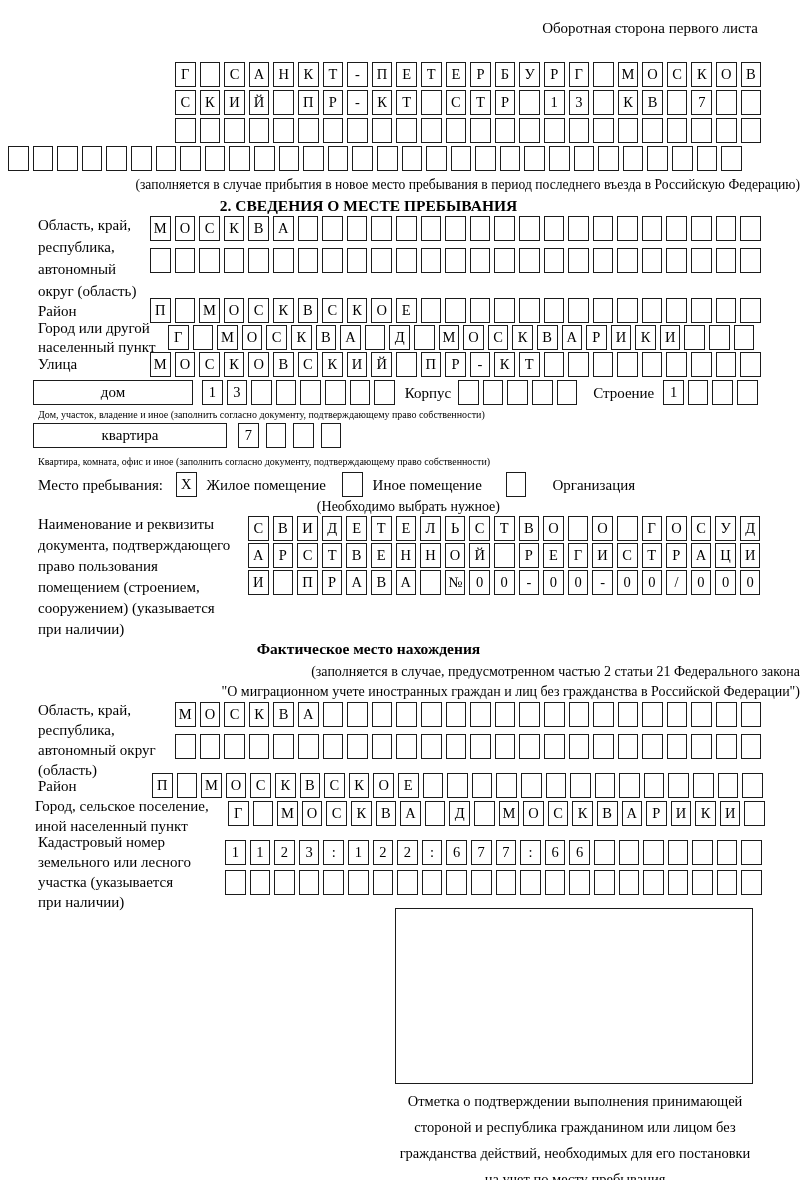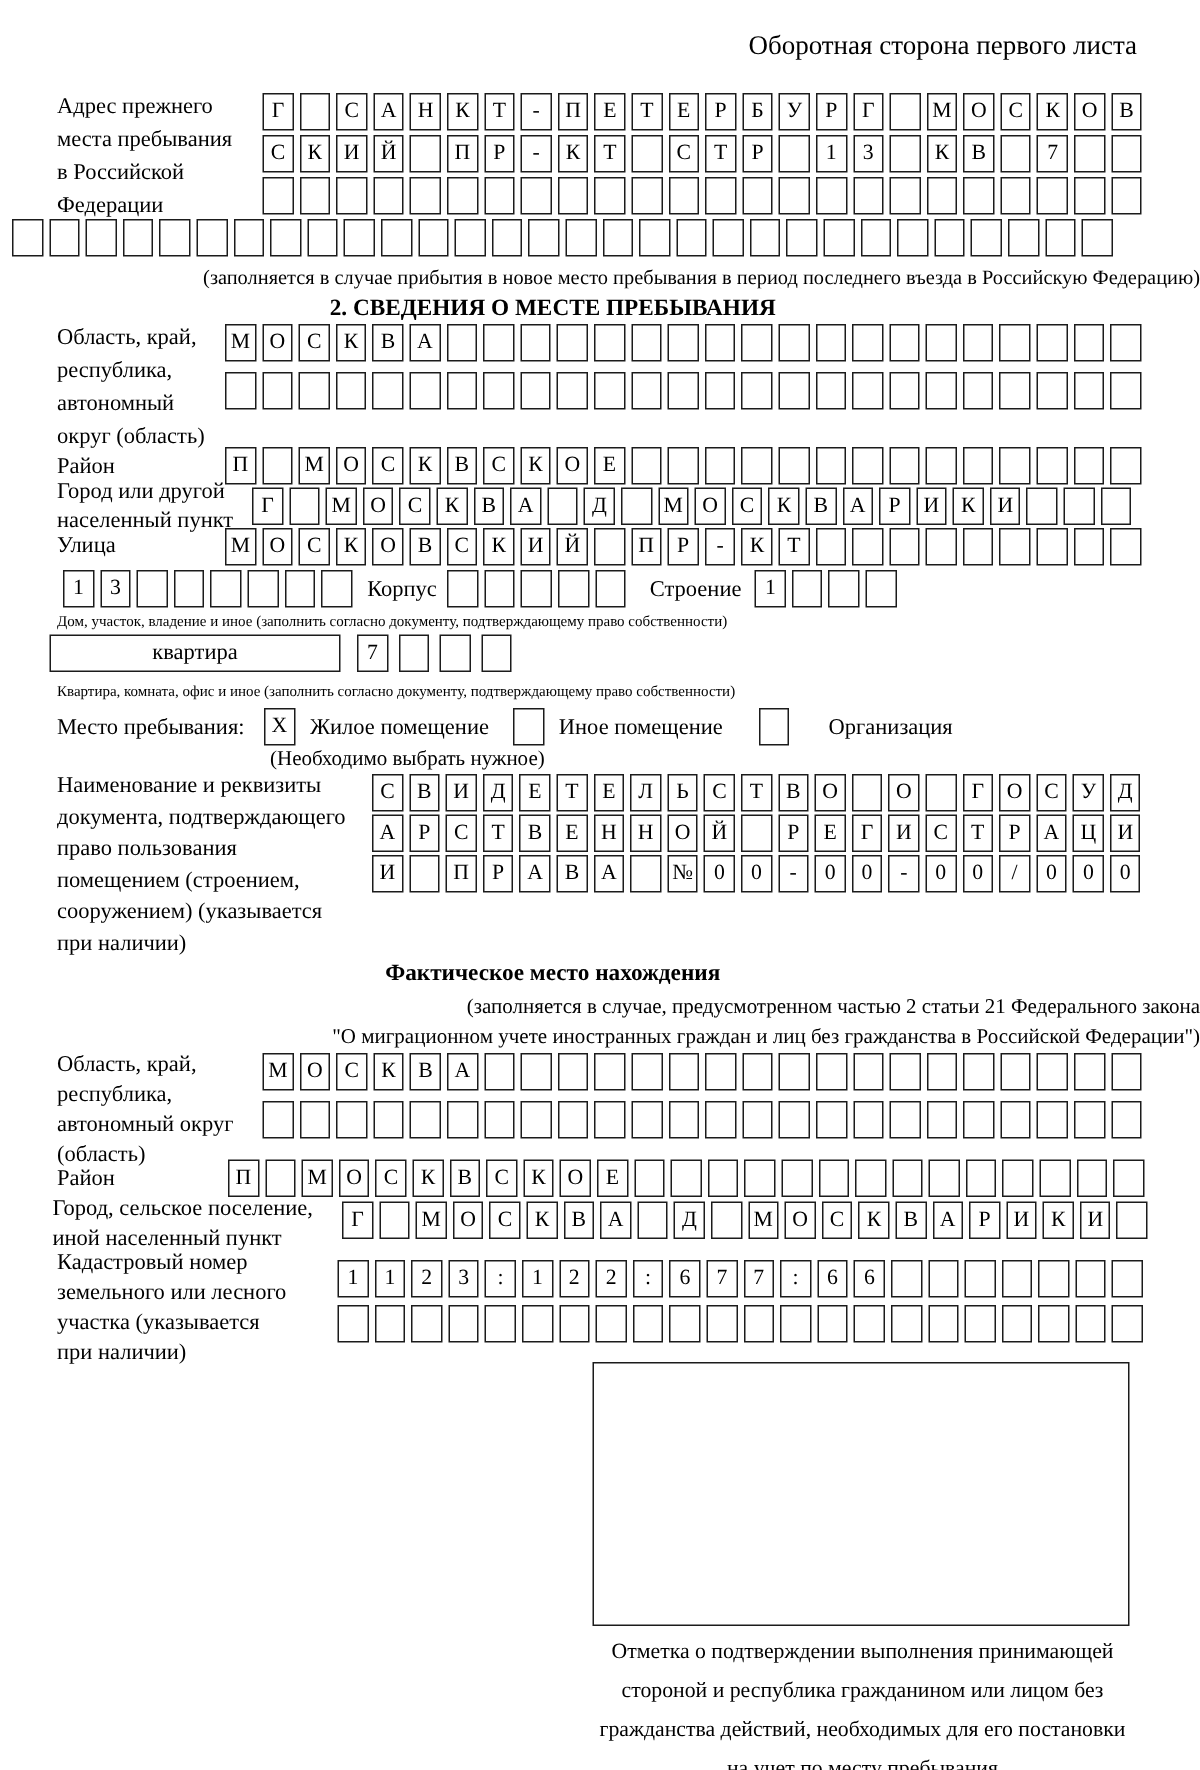--- a/index.html
+++ b/index.html
@@ -11,37 +11,31 @@
   .cellsrow{display:flex;gap:4px;}
   .cell{flex:0 0 auto;box-sizing:content-box;width:18.6px;height:23px;border:1.6px solid #1b1b1b;
         text-align:center;font-size:14.5px;line-height:23px;background:#fff;}
   .note{position:absolute;font-size:10px;line-height:17px;}
   .noteC{position:absolute;width:800px;text-align:right;font-size:13.6px;line-height:18px;}
   .title{position:absolute;width:737px;text-align:center;font-weight:bold;font-size:15.5px;}
   .bigbox{box-sizing:content-box;height:23px;border:1.6px solid #1b1b1b;display:flex;
           align-items:center;justify-content:center;font-size:15px;background:#fff;}
   .hrow{position:absolute;display:flex;align-items:flex-start;}
   .inlab{font-size:15px;line-height:26px;white-space:nowrap;}
-  .hdr{position:absolute;font-size:18px;white-space:nowrap;}
+  .hdr{position:absolute;font-size:15px;white-space:nowrap;}
   .stamp{position:absolute;border:1.8px solid #1b1b1b;background:#fff;}
   .caption{position:absolute;font-size:14.5px;line-height:26px;text-align:center;}
 </style>
 </head>
 <body>
 
 <div class="page">
 
   <div class="hdr" style="top:20px;right:42px;">Оборотная сторона первого листа</div>
 
-  <div class="lab" style="left:38px;top:60px;width:135px;">
-    <div>Адрес прежнего</div>
-    <div>места пребывания</div>
-    <div>в Российской</div>
-    <div>Федерации</div>
-  </div>
   <div class="cells" style="left:175px;top:62px;">
       <span class="cell">Г</span>
       <span class="cell"></span>
       <span class="cell">С</span>
       <span class="cell">А</span>
       <span class="cell">Н</span>
       <span class="cell">К</span>
       <span class="cell">Т</span>
       <span class="cell">-</span>
       <span class="cell">П</span>
@@ -297,20 +291,23 @@
       <span class="cell"></span>
       <span class="cell"></span>
       <span class="cell"></span>
       <span class="cell"></span>
       <span class="cell"></span>
       <span class="cell"></span>
       <span class="cell"></span>
     </div>
 
   <div class="hrow" style="left:33px;top:380px;">
+    <div class="bigbox" style="width:158px;">
+      <span>дом</span>
+    </div>
     <div class="cellsrow" style="margin-left:9px;">
         <span class="cell">1</span>
         <span class="cell">3</span>
         <span class="cell"></span>
         <span class="cell"></span>
         <span class="cell"></span>
         <span class="cell"></span>
         <span class="cell"></span>
         <span class="cell"></span>
       </div>
@@ -347,21 +344,21 @@
 
   <div class="hrow" style="left:38px;top:472px;font-family:Liberation Serif, serif;">
     <span class="inlab">Место пребывания:</span>
     <span class="cell" style="margin-left:13px;">X</span>
     <span class="inlab" style="margin-left:10px;">Жилое помещение</span>
     <span class="cell" style="margin-left:16px;"></span>
     <span class="inlab" style="margin-left:10px;">Иное помещение</span>
     <span class="cell" style="margin-left:24px;"></span>
     <span class="inlab" style="margin-left:26px;">Организация</span>
   </div>
-  <div class="note" style="left:180px;top:498px;width:320px;text-align:left;font-size:14px;">(Необходимо выбрать нужное)</div>
+  <div class="note" style="left:180px;top:498px;width:320px;text-align:right;font-size:14px;">(Необходимо выбрать нужное)</div>
 
   <div class="lab" style="left:38px;top:514px;line-height:21px;">
     <div>Наименование и реквизиты</div>
     <div>документа, подтверждающего</div>
     <div>право пользования</div>
     <div>помещением (строением,</div>
     <div>сооружением) (указывается</div>
     <div>при наличии)</div>
   </div>
   <div class="cells" style="left:248px;top:516px;">

